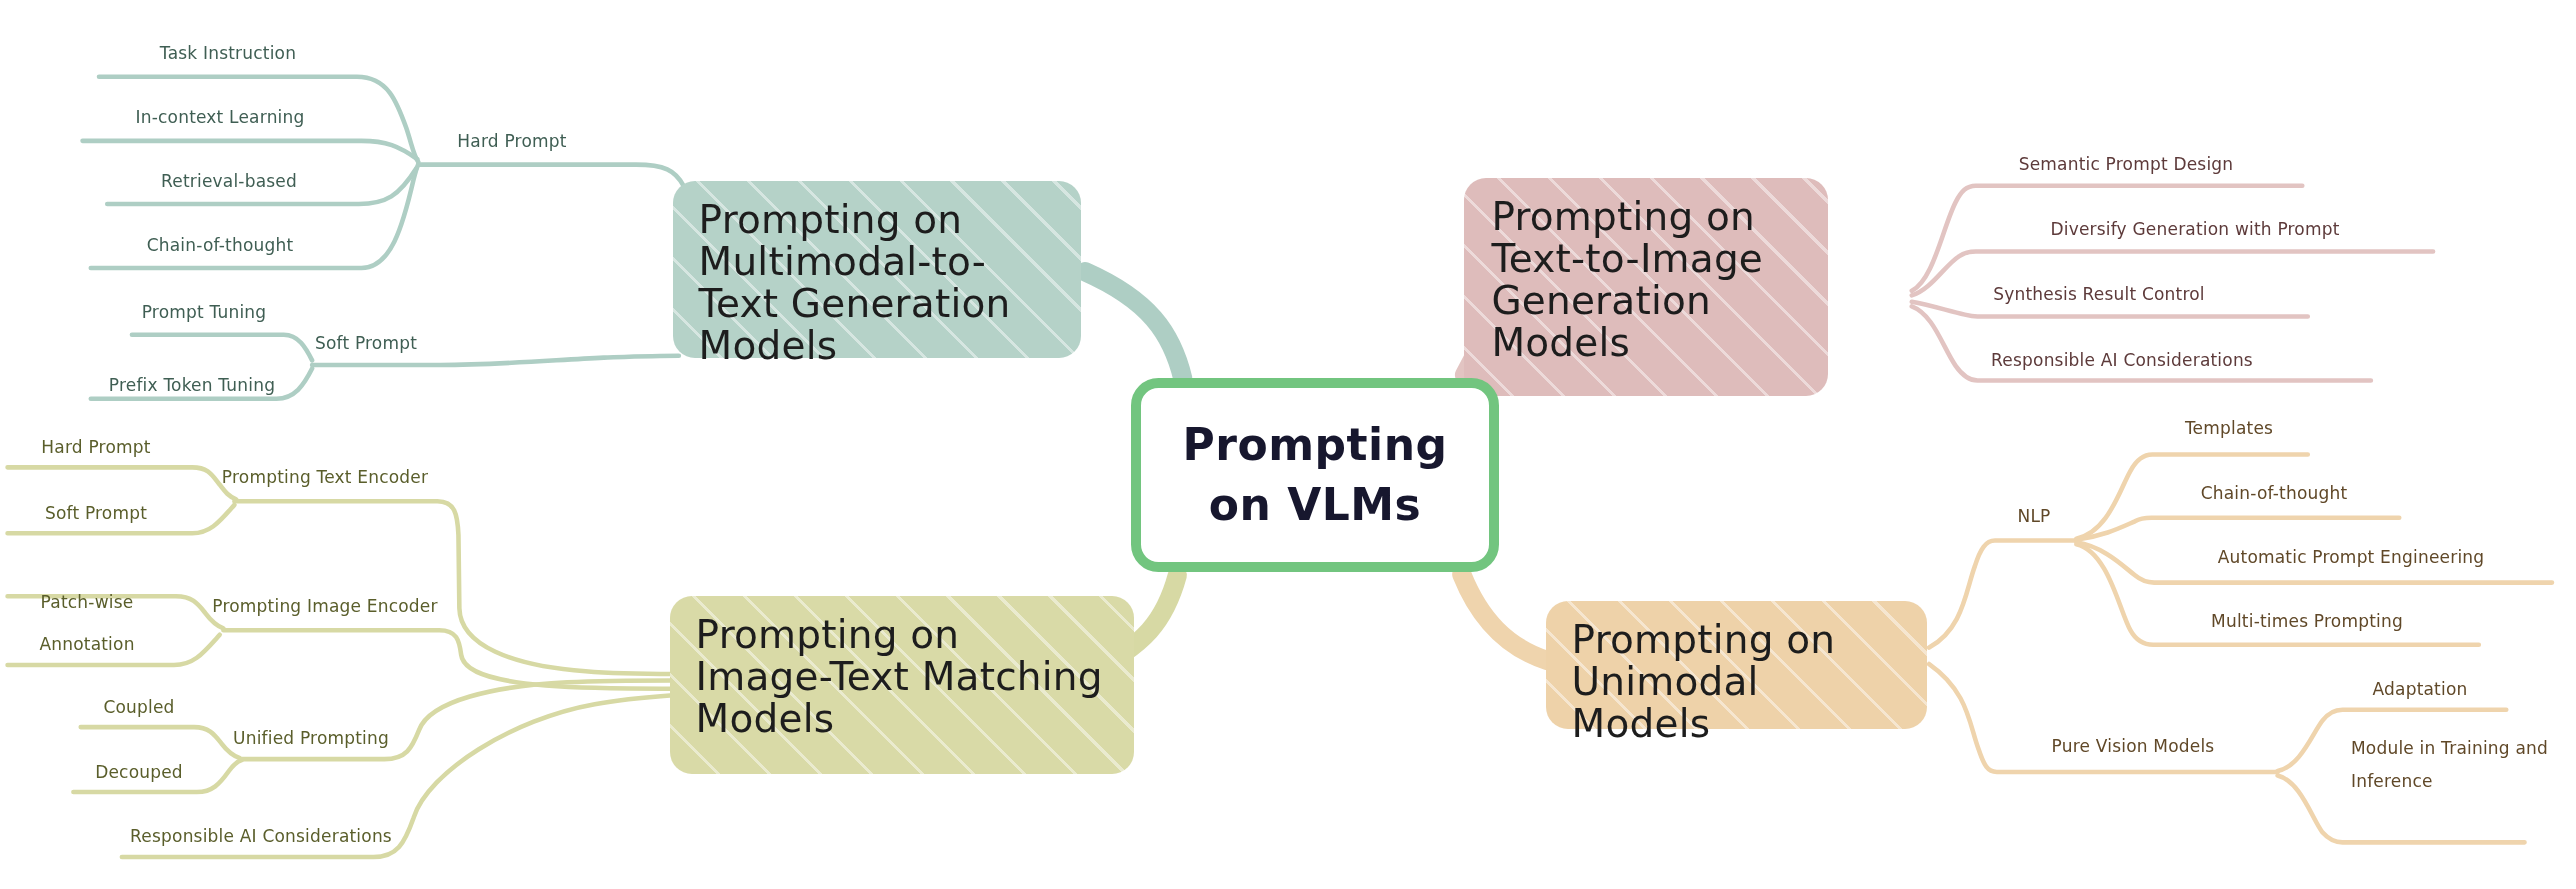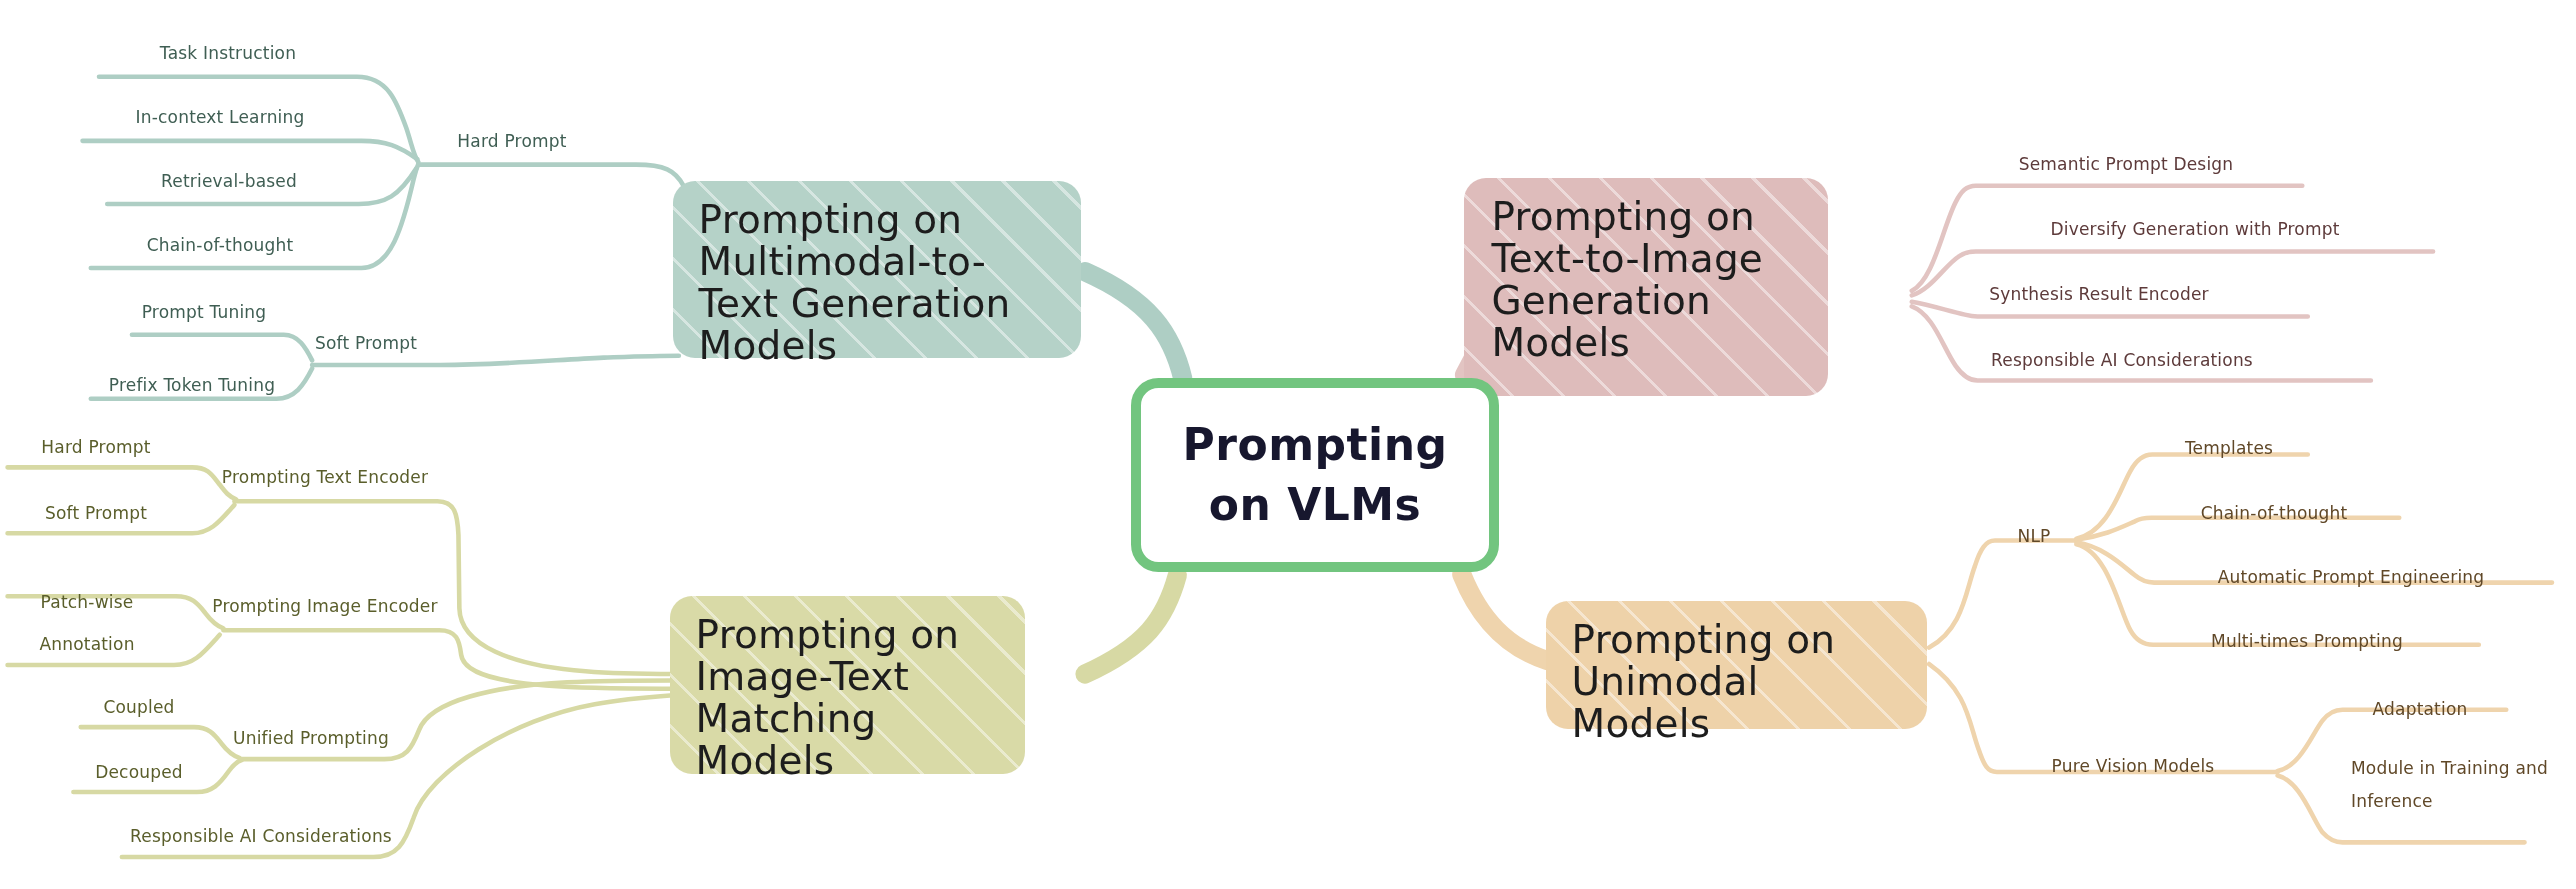--- a/index.html
+++ b/index.html
@@ -20,21 +20,21 @@
   .band-tan{stroke:var(--tan_line);stroke-width:21;}
 
   .lbl{
     position:absolute;font-size:17px;line-height:31px;white-space:nowrap;
     transform:translateX(-50%);font-weight:500;letter-spacing:0.2px;
   }
   .lbl.multi{white-space:normal;transform:none;line-height:33px;}
   .t-teal{color:var(--teal_text);}
   .t-olive{color:var(--olive_text);}
   .t-rose{color:var(--rose_text);}
-  .t-tan{color:var(--tan_text);margin-top:20px;}
+  .t-tan{color:var(--tan_text);}
 
   .topicbox{
     position:absolute;box-sizing:border-box;color:var(--box_text);
     font-size:39px;line-height:42px;font-weight:500;letter-spacing:0.2px;
     border-radius:22px;
   }
   .hatch{
     background-image:repeating-linear-gradient(45deg,
       rgba(255,255,255,0) 0px, rgba(255,255,255,0) 33px,
       rgba(255,255,255,0.45) 33px, rgba(255,255,255,0.45) 36px);
@@ -113,35 +113,35 @@
 <div class="lbl t-olive" style="left:87px;top:587px">Patch-wise</div>
 <div class="lbl t-olive" style="left:87px;top:629px">Annotation</div>
 <div class="lbl t-olive" style="left:325px;top:591px">Prompting Image Encoder</div>
 <div class="lbl t-olive" style="left:139px;top:692px">Coupled</div>
 <div class="lbl t-olive" style="left:139px;top:757px">Decouped</div>
 <div class="lbl t-olive" style="left:311px;top:723px">Unified Prompting</div>
 <div class="lbl t-olive" style="left:261px;top:821px">Responsible AI Considerations</div>
 
 <div class="lbl t-rose" style="left:2126px;top:149px">Semantic Prompt Design</div>
 <div class="lbl t-rose" style="left:2195px;top:214px">Diversify Generation with Prompt</div>
-<div class="lbl t-rose" style="left:2099px;top:279px">Synthesis Result Encoder</div>
+<div class="lbl t-rose" style="left:2099px;top:279px">Synthesis Result Control</div>
 <div class="lbl t-rose" style="left:2122px;top:345px">Responsible AI Considerations</div>
 
 <div class="lbl t-tan" style="left:2034px;top:501px">NLP</div>
 <div class="lbl t-tan" style="left:2229px;top:413px">Templates</div>
 <div class="lbl t-tan" style="left:2274px;top:478px">Chain-of-thought</div>
 <div class="lbl t-tan" style="left:2351px;top:542px">Automatic Prompt Engineering</div>
 <div class="lbl t-tan" style="left:2307px;top:606px">Multi-times Prompting</div>
 <div class="lbl t-tan" style="left:2133px;top:731px">Pure Vision Models</div>
 <div class="lbl t-tan" style="left:2420px;top:674px">Adaptation</div>
 <div class="lbl t-tan multi" style="left:2351px;top:732px;width:197px">Module in Training and Inference</div>
 
 <div class="topicbox hatch box-teal" style="left:673px;top:181px;width:408px;height:177px;padding:18.3px 25.6px">Prompting on Multimodal-to-Text Generation Models</div>
 
-<div class="topicbox hatch box-olive" style="left:670px;top:596px;width:355px;height:178px;padding:18.3px 25.6px">Prompting on Image-Text Matching Models</div>
+<div class="topicbox hatch box-olive" style="left:670px;top:596px;width:464px;height:178px;padding:18.3px 25.6px">Prompting on Image-Text Matching Models</div>
 
 <div class="topicbox hatch box-rose" style="left:1464px;top:178px;width:364px;height:218px;padding:18.3px 46px 18.3px 27.4px">Prompting on Text-to-Image Generation Models</div>
 
 <div class="topicbox hatch box-tan" style="left:1546px;top:601px;width:381px;height:128px;padding:18.3px 25.6px">Prompting on Unimodal Models</div>
 
 <div class="centerbox">
   <div class="inner">Prompting on VLMs</div>
 </div>
 
 

